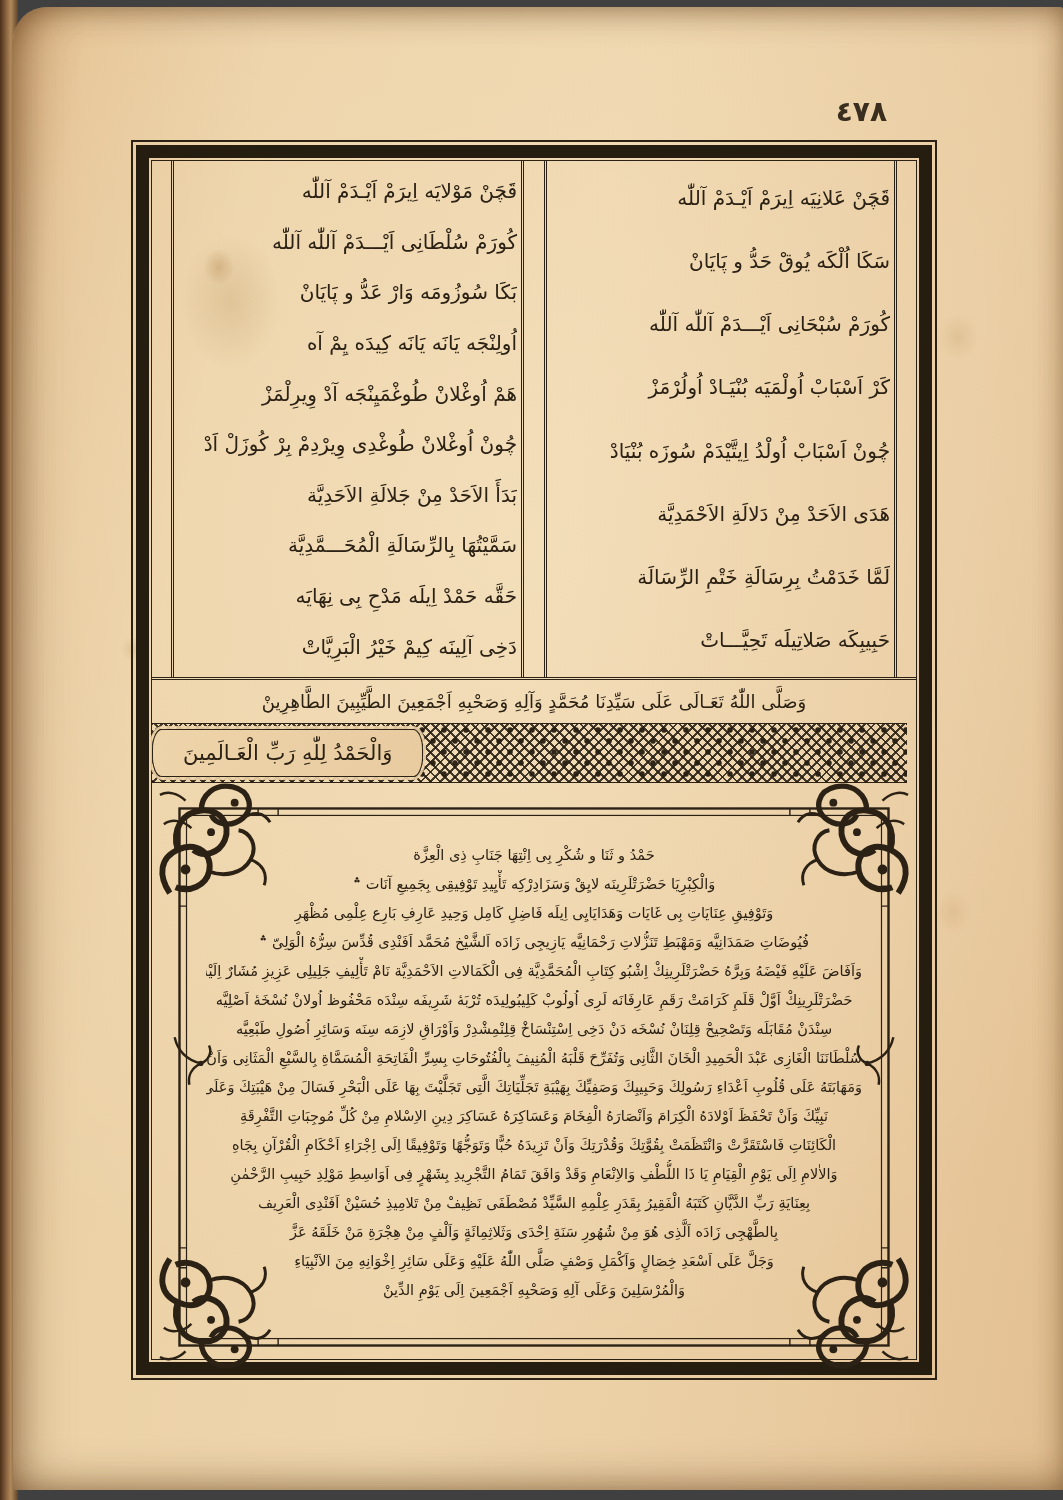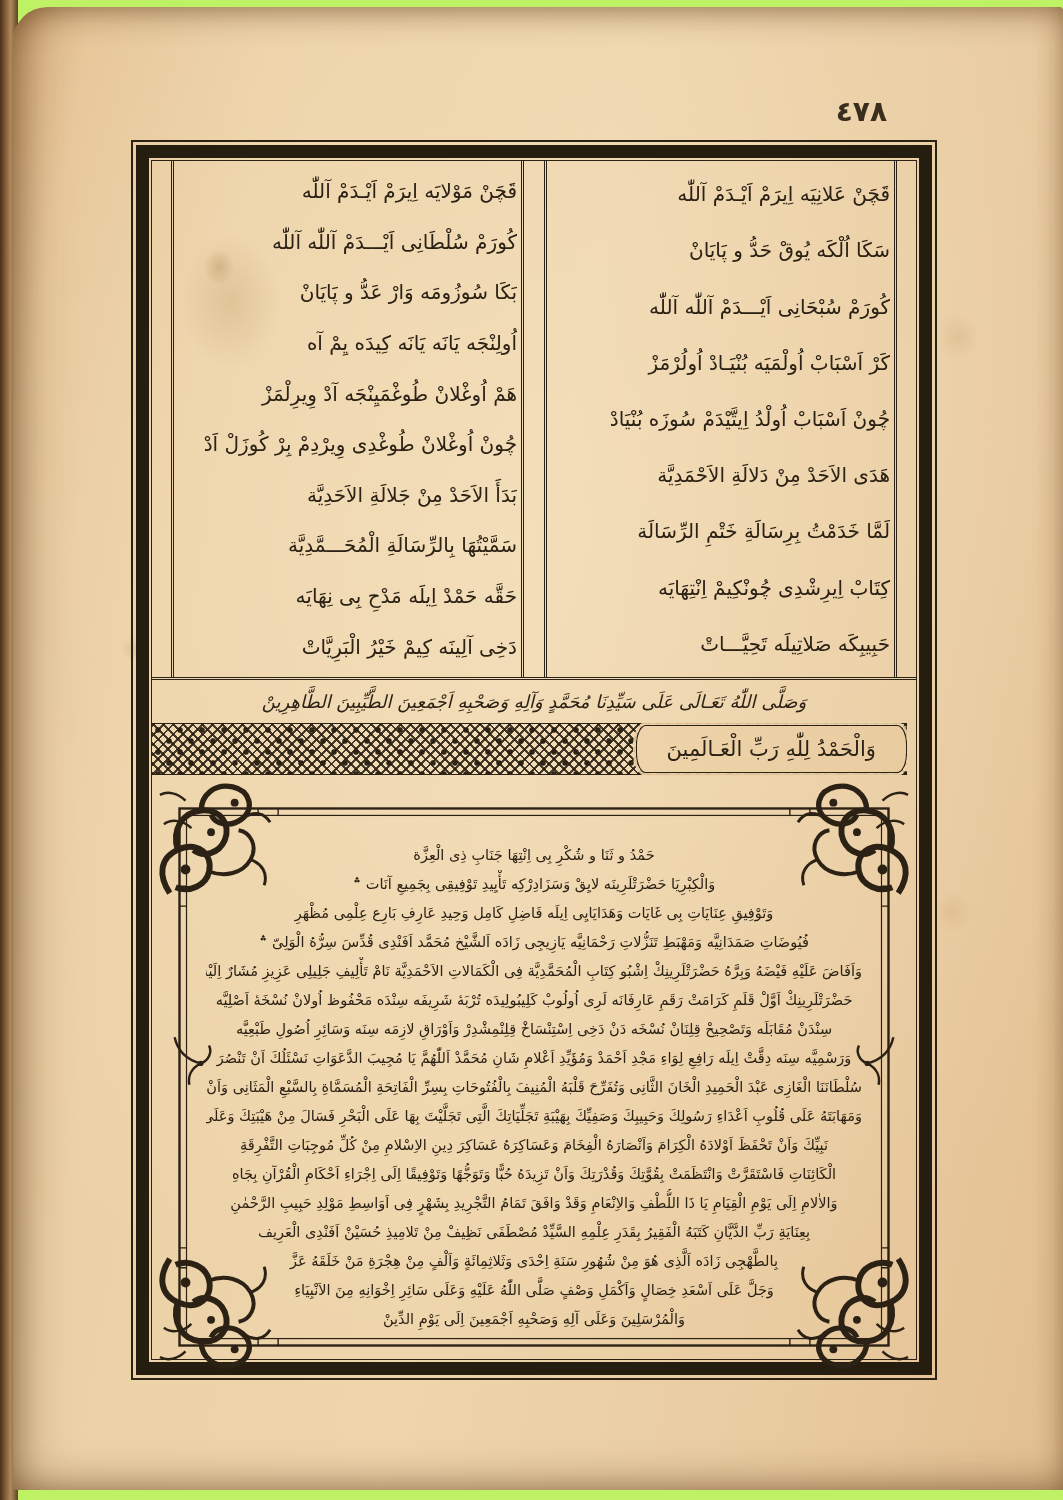--- a/index.html
+++ b/index.html
@@ -1,17 +1,17 @@
 <!DOCTYPE html>
 <html lang="ar"><head>
 <meta charset="utf-8">
 <style>
   html,body{margin:0;padding:0;background:#1c1208;}
   *{box-sizing:border-box;}
-  .photo{position:relative;width:1063px;height:1500px;background:#bef264;overflow:hidden;
+  .photo{position:relative;width:1063px;height:1500px;background:#404040;overflow:hidden;
          font-family:"DejaVu Sans",sans-serif;color:#2b2114;}
   .spine{position:absolute;left:0;top:0;width:18px;height:1500px;
          background:linear-gradient(90deg,#4a2f18 0%,#8a6441 35%,#b08a5c 60%,#5f4226 100%);}
   .page{position:absolute;left:13px;top:7px;width:1050px;height:1483px;
         border-radius:34px 3px 0 0;
         background:
           radial-gradient(115% 90% at 46% 36%, rgba(255,246,222,.28), rgba(255,246,222,0) 62%),
           radial-gradient(70px 95px at 218px 295px, rgba(150,100,35,.20), rgba(150,100,35,0) 72%),
           radial-gradient(22px 26px at 206px 260px, rgba(140,90,30,.28), rgba(140,90,30,0) 70%),
           radial-gradient(30px 34px at 945px 330px, rgba(150,100,40,.14), rgba(150,100,40,0) 70%),
@@ -33,25 +33,25 @@
   .poem{position:absolute;top:0;left:0;right:0;height:516px;display:flex;direction:rtl;}
   .gut{flex:0 0 22px;}
   .gut.right{border-left:3px double #2b2114;}
   .gut.left{border-right:3px double #2b2114;}
   .gut.mid{flex:0 0 26px;border-left:3px double #2b2114;border-right:3px double #2b2114;}
   .pcol{flex:1;display:flex;flex-direction:column;justify-content:space-around;padding:5px 4px;}
   .verse{height:50px;line-height:50px;text-align:right;font-size:20px;white-space:nowrap;
          overflow:hidden;direction:rtl;}
   
   .salawat{position:absolute;top:516px;left:0;right:0;height:46px;border-top:3px double #2b2114;
-           line-height:44px;text-align:center;font-size:18px;white-space:nowrap;overflow:hidden;direction:rtl;font-style:italic;}
+           line-height:44px;text-align:center;font-size:18px;white-space:nowrap;overflow:hidden;direction:rtl;}
   
-  .hamd-band{position:absolute;top:562px;left:0;right:9px;height:52px;
+  .hamd-band{position:absolute;top:562px;left:0;right:9px;height:60px;
              border-top:1.5px solid #2b2114;border-bottom:1.5px solid #2b2114;
-             display:flex;align-items:center;justify-content:flex-end;
+             display:flex;align-items:center;justify-content:flex-start;
              background:
                radial-gradient(circle at 6px 6px, rgba(38,29,17,.95) 2.2px, rgba(38,29,17,0) 3.4px),
                radial-gradient(circle at 17px 17px, rgba(38,29,17,.95) 2.2px, rgba(38,29,17,0) 3.4px),
                repeating-linear-gradient(45deg, rgba(38,29,17,.85) 0 2px, rgba(38,29,17,0) 2px 7px),
                repeating-linear-gradient(-45deg, rgba(38,29,17,.85) 0 2px, rgba(38,29,17,0) 2px 7px);
              background-size:22px 22px,22px 22px,auto,auto;}
   .cartouche{background:linear-gradient(100deg,#eed4aa,#e9cba0);border:1.5px solid #2b2114;
              border-radius:10px/20px;height:48px;line-height:46px;padding:0 30px;font-size:21px;
              white-space:nowrap;direction:rtl;box-shadow:0 0 0 3px rgba(238,212,170,.9);}
   
@@ -104,21 +104,20 @@
           <div class="poem">
             <div class="gut right"></div>
             <div class="pcol">
               <div class="verse">قَچَنْ عَلانِيَه اِيرَمْ اَيْـدَمْ آللّٰه</div>
               <div class="verse">سَكَا اُلْكَه يُوقْ حَدُّ و پَايَانْ</div>
               <div class="verse">كُورَمْ سُبْحَانِى اَيْـــدَمْ آللّٰه آللّٰه</div>
               <div class="verse">كَرْ اَسْبَابْ اُولْمَيَه بُنْيَـادْ اُولُرْمَزْ</div>
               <div class="verse">چُونْ اَسْبَابْ اُولْدُ اِيتَّيْدَمْ سُوزَه بُنْيَادْ</div>
               <div class="verse">هَدَى الاَحَدْ مِنْ دَلالَةِ الاَحْمَدِيَّة</div>
               <div class="verse">لَمَّا خَدَمْتُ بِرِسَالَةِ خَتْمِ الرِّسَالَة</div>
-              <div class="verse">كِتَابْ اِيرِشْدِى چُونْكِيمْ اِنْتِهَايَه</div>
               <div class="verse">حَبِيبِكَه صَلاتِيلَه تَحِيَّـــاتْ</div>
             </div>
             <div class="gut mid"></div>
             <div class="pcol">
               <div class="verse">قَچَنْ مَوْلايَه اِيرَمْ اَيْـدَمْ آللّٰه</div>
               <div class="verse">كُورَمْ سُلْطَانِى اَيْـــدَمْ آللّٰه آللّٰه</div>
               <div class="verse">بَكَا سُوزُومَه وَارْ عَدُّ و پَايَانْ</div>
               <div class="verse">اُولِنْجَه يَانَه يَانَه كِيدَه يِمْ آه</div>
               <div class="verse">هَمْ اُوغْلانْ طُوغْمَيِنْجَه آدْ وِيرِلْمَزْ</div>
               <div class="verse">چُونْ اُوغْلانْ طُوغْدِى وِيرْدِمْ بِرْ كُوزَلْ اَدْ</div>
@@ -167,21 +166,20 @@
               </svg>
 
             <div class="colophon">
               <div class="cline">حَمْدُ و ثَنَا و شُكْرِ بِى اِنْتِهَا جَنَابِ ذِى الْعِزَّة</div>
               <div class="cline">وَالْكِبْرِيَا حَضْرَتْلَرِينَه لايِقْ وَسَزَادِرْكِه تَأْيِيدِ تَوْفِيقِى بِجَمِيعِ آنَات ؞</div>
               <div class="cline">وَتَوْفِيقِ عِنَايَاتِ بِى غَايَات وَهَدَايَايِى اِيلَه فَاضِلِ كَامِل وَحِيدِ عَارِفِ بَارِع عِلْمِى مُظْهَرِ</div>
               <div class="cline">فُيُوضَاتِ صَمَدَانِيَّه وَمَهْبَطِ تَنَزُّلاتِ رَحْمَانِيَّه يَازِيجِى زَادَه اَلشَّيْخ مُحَمَّد اَفَنْدِى قُدِّسَ سِرُّهُ الْوَلِىّ ؞</div>
               <div class="cline">وَاَفَاضَ عَلَيْهِ فَيْضَهُ وَبِرَّهُ حَضْرَتْلَرِينِكْ اِشْبُو كِتَابِ الْمُحَمَّدِيَّة فِى الْكَمَالاتِ الاَحْمَدِيَّة نَامْ تَأْلِيفِ جَلِيلِى عَزِيزِ مُشَارٌ اِلَيْه</div>
               <div class="cline">حَضْرَتْلَرِينِكْ اَوَّلْ قَلَمِ كَرَامَتْ رَقَمِ عَارِفَانَه لَرِى اُولُوبْ كَلِيبُولِيدَه تُرْبَهٔ شَرِيفَه سِنْدَه مَحْفُوظ اُولانْ نُسْخَهٔ اَصْلِيَّه</div>
               <div class="cline">سِنْدَنْ مُقَابَلَه وَتَصْحِيحْ قِلِنَانْ نُسْخَه دَنْ دَخِى اِسْتِنْسَاخْ قِلِنْمِشْدِرْ وَاَوْرَاقِ لازِمَه سِنَه وَسَائِرِ اُصُولِ طَبْعِيَّه</div>
-              <div class="cline">وَرَسْمِيَّه سِنَه دِقَّتْ اِيلَه رَافِعِ لِوَاءِ مَجْدِ اَحْمَدْ وَمُؤَيِّدِ اَعْلامِ شَانِ مُحَمَّدْ اَللّٰهُمَّ يَا مُجِيبَ الدَّعَوَاتِ نَسْئَلُكَ اَنْ تَنْصُرَ</div>
               <div class="cline">سُلْطَانَنَا الْغَازِى عَبْدَ الْحَمِيدِ الْخَانَ الثَّانِى وَتُفَرِّحَ قَلْبَهُ الْمُنِيفَ بِالْفُتُوحَاتِ بِسِرِّ الْفَاتِحَةِ الْمُسَمَّاةِ بِالسَّبْعِ الْمَثَانِى وَاَنْ تُلْقِىَ شَوْكَتَهُ</div>
               <div class="cline">وَمَهَابَتَهُ عَلَى قُلُوبِ اَعْدَاءِ رَسُولِكَ وَحَبِيبِكَ وَصَفِيِّكَ بِهَيْبَةِ تَجَلِّيَاتِكَ الَّتِى تَجَلَّيْتَ بِهَا عَلَى الْبَحْرِ فَسَالَ مِنْ هَيْبَتِكَ وَعَلَى</div>
               <div class="cline">نَبِيِّكَ وَاَنْ تَحْفَظَ اَوْلادَهُ الْكِرَامَ وَاَنْصَارَهُ الْفِخَامَ وَعَسَاكِرَهُ عَسَاكِرَ دِينِ الاِسْلامِ مِنْ كُلِّ مُوجِبَاتِ التَّفْرِقَةِ</div>
               <div class="cline">الْكَائِنَاتِ فَاسْتَقَرَّتْ وَانْتَظَمَتْ بِقُوَّتِكَ وَقُدْرَتِكَ وَاَنْ تَزِيدَهُ حُبًّا وَتَوَجُّهًا وَتَوْفِيقًا اِلَى اِجْرَاءِ اَحْكَامِ الْقُرْآنِ بِجَاهِ</div>
               <div class="cline">وَالاٰلامِ اِلَى يَوْمِ الْقِيَامِ يَا ذَا اللُّطْفِ وَالاِنْعَامِ وَقَدْ وَافَقَ تَمَامُ التَّجْرِيدِ بِشَهْرٍ فِى اَوَاسِطِ مَوْلِدِ حَبِيبِ الرَّحْمٰنِ</div>
               <div class="cline">بِعِنَايَةِ رَبِّ الدَّيَّانِ كَتَبَهُ الْفَقِيرُ بِقَدَرِ عِلْمِهِ السَّيِّدْ مُصْطَفَى نَظِيفْ مِنْ تَلامِيذِ حُسَيْنْ اَفَنْدِى الْعَرِيف</div>
               <div class="cline">بِالطَّهْجِى زَادَه اَلَّذِى هُوَ مِنْ شُهُورِ سَنَةِ اِحْدَى وَثَلاثِمِائَةٍ وَاَلْفٍ مِنْ هِجْرَةِ مَنْ خَلَقَهُ عَزَّ</div>
               <div class="cline">وَجَلَّ عَلَى اَسْعَدِ خِصَالٍ وَاَكْمَلِ وَصْفٍ صَلَّى اللّٰهُ عَلَيْهِ وَعَلَى سَائِرِ اِخْوَانِهِ مِنَ الاَنْبِيَاءِ</div>
               <div class="cline">وَالْمُرْسَلِينَ وَعَلَى آلِهِ وَصَحْبِهِ اَجْمَعِينَ اِلَى يَوْمِ الدِّينْ</div>
             </div>

